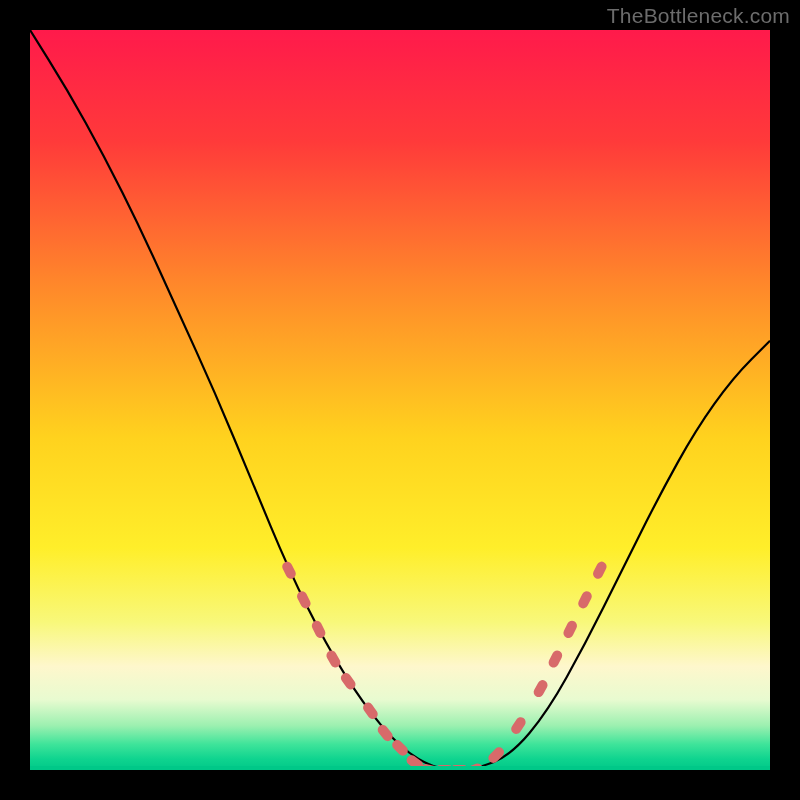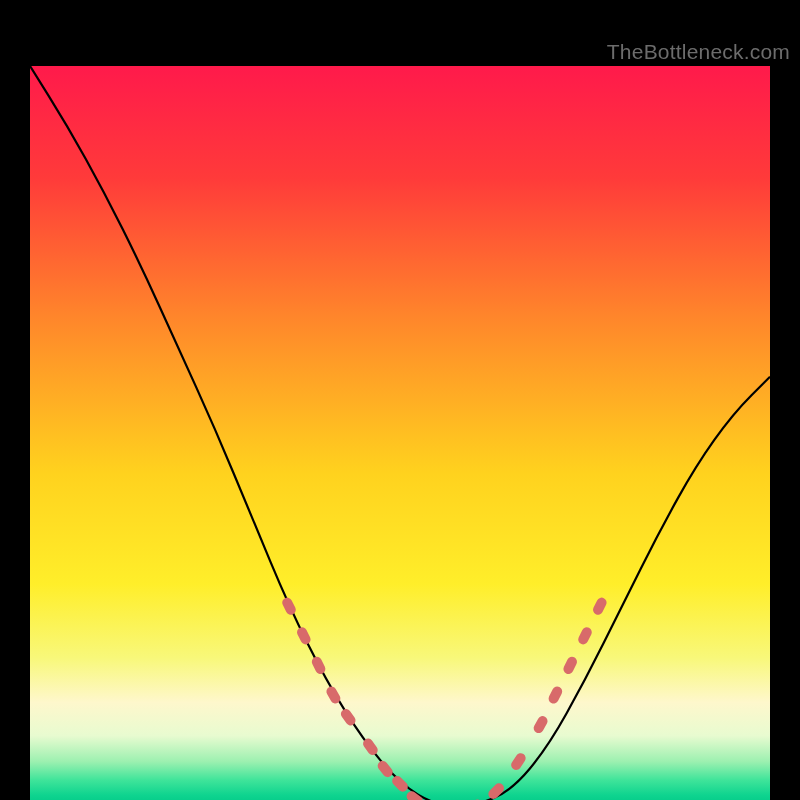--- a/index.html
+++ b/index.html
@@ -9,21 +9,20 @@
     height: 800px;
     background: #000;
     overflow: hidden;
     font-family: Arial, Helvetica, sans-serif;
   }
   .stage {
     position: relative;
     width: 800px;
     height: 588px;
     background: #000;
-    margin-top: 36px;
   }
   .plot-area {
     position: absolute;
     left: 30px;
     top: 30px;
     width: 740px;
     height: 740px;
     overflow: hidden;
   }
   .plot-svg {

